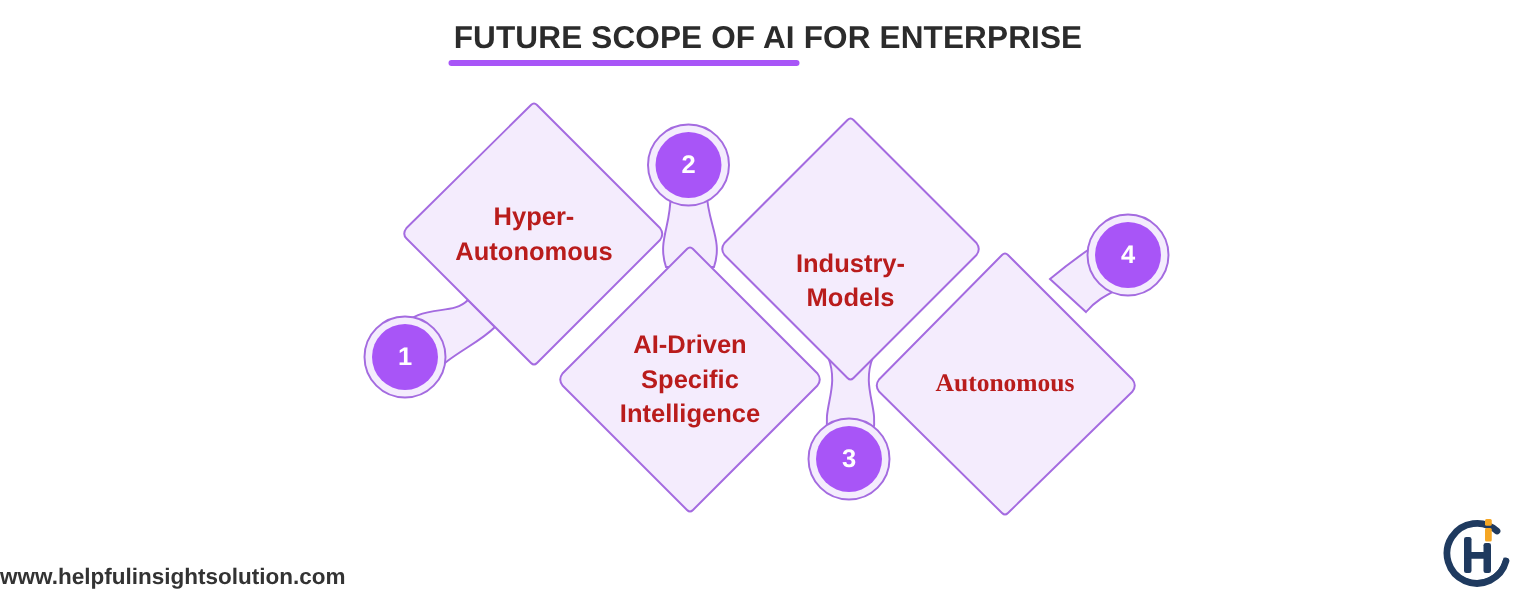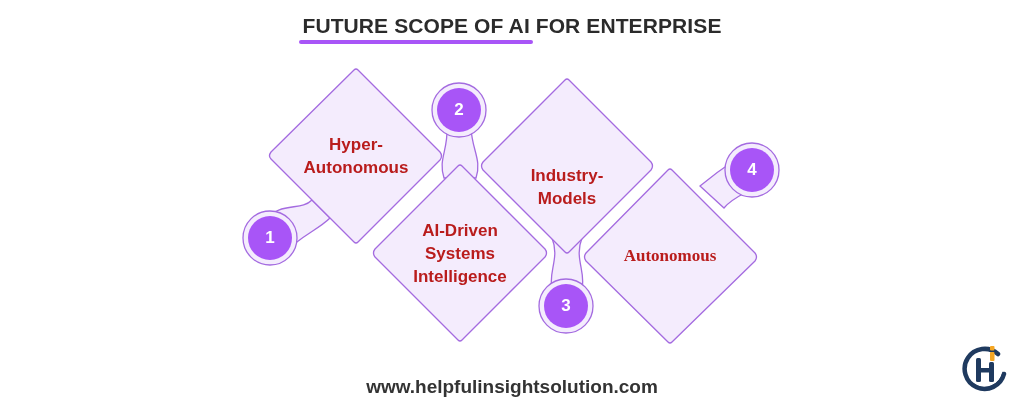--- a/index.html
+++ b/index.html
@@ -23,22 +23,22 @@
       position: absolute; width: 150px; text-align: center;
       font-weight: 700; font-size: 17px; line-height: 23px; color: #b91c1c;
       transform: translate(-50%, -50%);
     }
     .num {
       position: absolute; width: 40px; height: 40px; line-height: 40px;
       text-align: center; color: #ffffff; font-weight: 700; font-size: 17px;
       transform: translate(-50%, -50%);
     }
     .footer {
-      position: absolute; left: 0; right: 0; top: 376px; text-align: center;
-      font-size: 19px; font-weight: 700; color: #333333;
+      position: absolute; left: 0; right: 0; top: 376px; text-align: left;
+      font-size: 15px; font-weight: 700; color: #333333;
     }
     .logo { position: absolute; left: 962px; top: 344px; width: 48px; height: 48px; }
   </style>
 </head>
 <body>
 
 <div class="title">
   <span class="hl">FUTURE SCOPE OF AI</span><span> FOR ENTERPRISE</span>
 </div>
 
@@ -78,21 +78,21 @@
 <div class="num" style="left:459px; top:110px;">2</div>
 <div class="num" style="left:566px; top:306px;">3</div>
 <div class="num" style="left:752px; top:170px;">4</div>
 
 <div class="label" style="left:356px; top:156px;">
   <div>Hyper-</div>
   <div>Autonomous</div>
 </div>
 <div class="label" style="left:460px; top:253px;">
   <div>AI-Driven</div>
-  <div>Systems</div>
+  <div>Specific</div>
   <div>Intelligence</div>
 </div>
 <div class="label" style="left:567px; top:172px;margin-top:15px;">
   <div>Industry-</div>
   <div>Models</div>
 </div>
 <div class="label" style="left:670px; top:255px;font-family:Liberation Serif, serif;">
   <div>Autonomous</div>
 </div>
 

